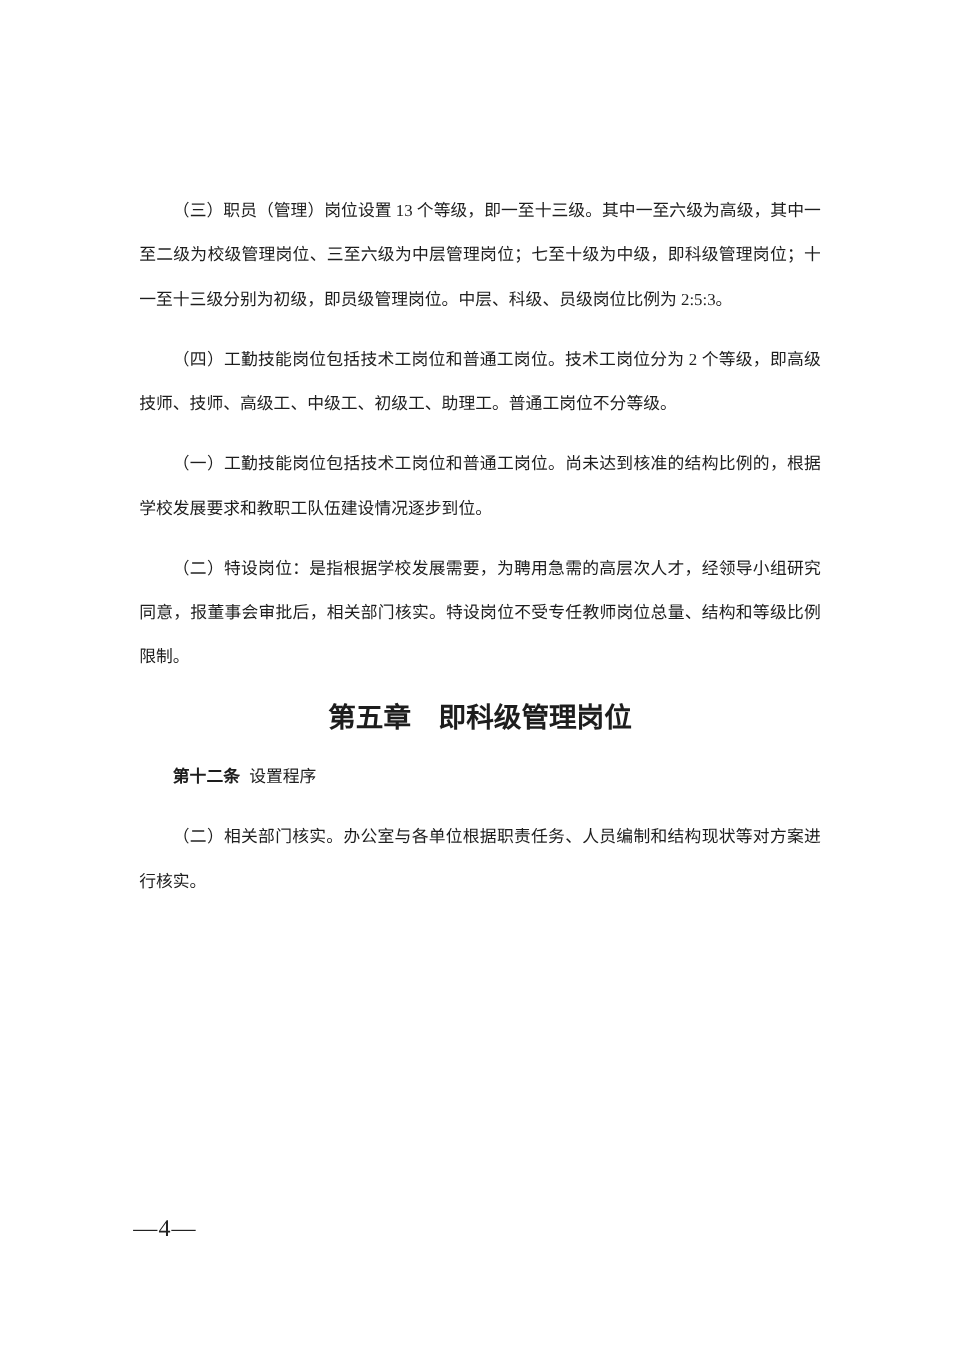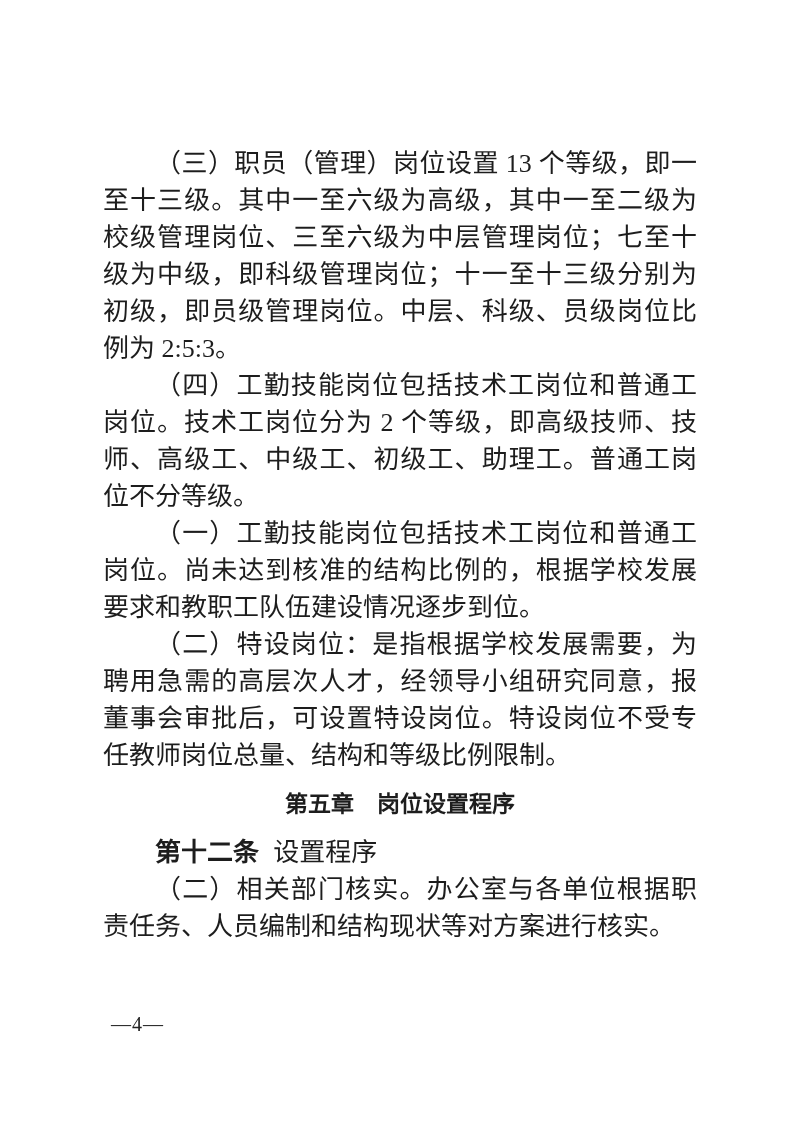--- a/index.html
+++ b/index.html
@@ -16,22 +16,22 @@
     color: #1d1d1d;
     font-family: "Liberation Serif", "DejaVu Serif", serif;
   }
   .content {
     position: absolute;
     left: 103px;
     top: 145px;
     width: 594px;
   }
   .para {
-    margin: 0;
-    font-size: 26px;
+    margin: 13px;
+    font-size: 14px;
     line-height: 37px;
     text-align: justify;
     text-justify: inter-character;
     text-indent: 2em;
     letter-spacing: 0;
   }
   .article-label {
     font-weight: bold;
     margin-right: 0.55em;
   }
@@ -55,19 +55,19 @@
   }
 </style>
 </head>
 <body>
 
 <div class="page">
   <main class="content">
       <p class="para">（三）职员（管理）岗位设置 13 个等级，即一至十三级。其中一至六级为高级，其中一至二级为校级管理岗位、三至六级为中层管理岗位；七至十级为中级，即科级管理岗位；十一至十三级分别为初级，即员级管理岗位。中层、科级、员级岗位比例为 2:5:3。</p>
       <p class="para">（四）工勤技能岗位包括技术工岗位和普通工岗位。技术工岗位分为 2 个等级，即高级技师、技师、高级工、中级工、初级工、助理工。普通工岗位不分等级。</p>
       <p class="para">（一）工勤技能岗位包括技术工岗位和普通工岗位。尚未达到核准的结构比例的，根据学校发展要求和教职工队伍建设情况逐步到位。</p>
-      <p class="para">（二）特设岗位：是指根据学校发展需要，为聘用急需的高层次人才，经领导小组研究同意，报董事会审批后，可设置特设岗位。特设岗位不受专任教师岗位总量、结构和等级比例限制。</p>
-      <h2 class="chapter-heading">第五章　岗位设置程序</h2>
+      <p class="para">（二）特设岗位：是指根据学校发展需要，为聘用急需的高层次人才，经领导小组研究同意，报董事会审批后，相关部门核实。特设岗位不受专任教师岗位总量、结构和等级比例限制。</p>
+      <h2 class="chapter-heading">第五章　即科级管理岗位</h2>
       <p class="para"><span class="article-label">第十二条</span>设置程序</p>
       <p class="para">（二）相关部门核实。办公室与各单位根据职责任务、人员编制和结构现状等对方案进行核实。</p>
     </main>
   <div class="page-number">—4—</div>
 </div>
 
 </body></html>

